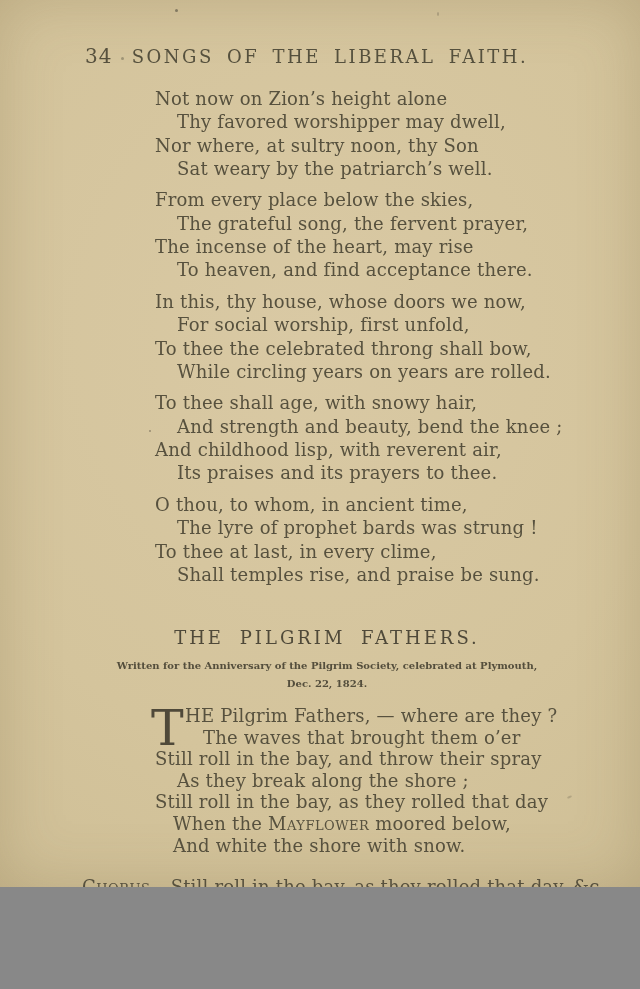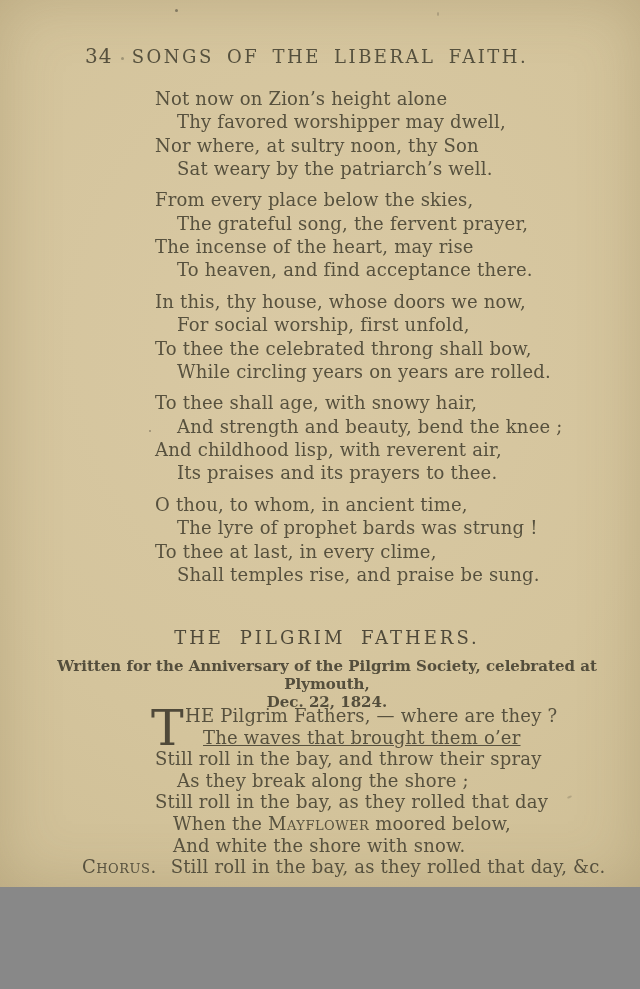--- a/index.html
+++ b/index.html
@@ -11,25 +11,25 @@
   }
   .page-number{position:absolute;left:85px;top:44px;font-size:20px;letter-spacing:1px;}
   .running-title{position:absolute;left:20px;right:0;top:46px;text-align:center;
     font-size:18px;letter-spacing:2.5px;word-spacing:5px;color:#55503d;}
   .hymn{position:absolute;left:155px;top:87px;font-size:18px;line-height:23.3px;letter-spacing:.2px;}
   .stanza{margin-bottom:8.3px;}
   .hymn-line:nth-child(even){padding-left:22px;}
   .section-title{position:absolute;left:14px;right:0;top:627px;text-align:center;
     font-size:18px;letter-spacing:3px;word-spacing:7px;color:#4f4939;}
   .subtitle{position:absolute;left:14px;right:0;top:657px;text-align:center;
-    font-size:15px;font-weight:bold;line-height:18px;color:#544e3c;}
+    font-size:10px;font-weight:bold;line-height:18px;color:#544e3c;}
   .poem{position:absolute;left:155px;top:705px;font-size:18px;line-height:21.6px;letter-spacing:.2px;}
   .dropcap{position:absolute;left:-4px;top:6px;font-size:49px;line-height:36px;color:#4f4939;}
   .smallcaps{font-variant:small-caps;letter-spacing:.5px;}
-  .chorus{margin-left:-73px;white-space:nowrap;}
+  .chorus{margin-left:-73px;white-space:nowrap;margin-top:20px;}
   .chorus-label{font-variant:small-caps;letter-spacing:.5px;margin-right:14px;}
   .speck{position:absolute;background:#6a6350;border-radius:50%;}
   .sp1{left:175px;top:9px;width:3px;height:3px;opacity:.75;}
   .sp2{left:437px;top:12px;width:2px;height:4px;opacity:.35;}
   .sp3{left:121px;top:57px;width:3px;height:3px;opacity:.5;}
   .sp4{left:149px;top:430px;width:2px;height:2px;opacity:.6;}
   .sp5{left:567px;top:796px;width:5px;height:2px;opacity:.3;transform:rotate(-25deg);}
 </style>
 </head>
 <body>
@@ -76,21 +76,21 @@
 
   <div class="subtitle">
     <div>Written for the Anniversary of the Pilgrim Society, celebrated at Plymouth,</div>
     <div>Dec. 22, 1824.</div>
   </div>
 
   <div class="poem">
     <span class="dropcap">T</span>
     <div>
         <div class="poem-line" style="padding-left: 30px;"><span>HE Pilgrim Fathers, — where are they ?</span></div>
-        <div class="poem-line" style="padding-left: 48px; text-decoration: underline;"><span>The waves that brought them o’er</span></div>
+        <div class="poem-line" style="padding-left: 48px;"><span>The waves that brought them o’er</span></div>
         <div class="poem-line" style="padding-left: 0px;"><span>Still roll in the bay, and throw their spray</span></div>
         <div class="poem-line" style="padding-left: 22px;"><span>As they break along the shore ;</span></div>
         <div class="poem-line" style="padding-left: 0px;"><span>Still roll in the bay, as they rolled that day</span></div>
         <div class="poem-line" style="padding-left: 18px;"><span>When the </span><span class="smallcaps">Mayflower</span><span> moored below,</span></div>
         <div class="poem-line" style="padding-left: 18px;"><span>And white the shore with snow.</span></div>
       </div>
     <div class="chorus">
       <span class="chorus-label">Chorus.</span><span>Still roll in the bay, as they rolled that day, &amp;c.</span>
     </div>
   </div>

